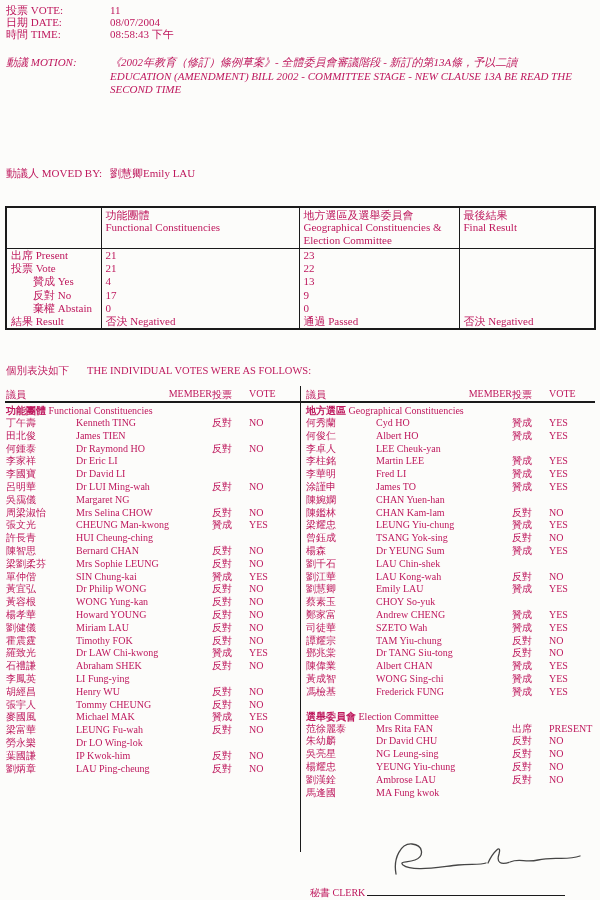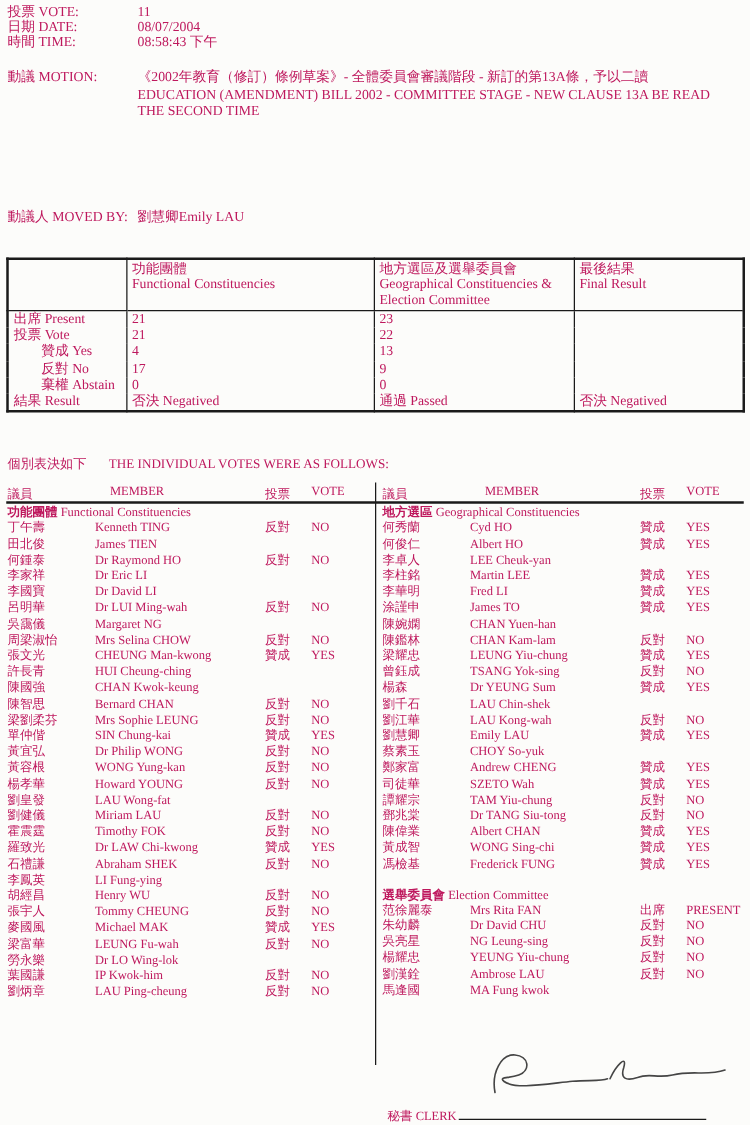--- a/index.html
+++ b/index.html
@@ -3,41 +3,41 @@
 <meta charset="utf-8">
 <style>
   html,body{margin:0;padding:0;background:#e8e8e8;}
   .page{
     position:relative;width:600px;height:900px;margin:0 auto;
     background:#fcfcfa;color:#be185d;overflow:hidden;
     font-family:"Liberation Serif","DejaVu Serif",serif;
   }
   .kv{position:absolute;left:6px;font-size:11px;line-height:12px;white-space:nowrap;}
   .kl{display:inline-block;width:104px;}
-  .motion{position:absolute;left:6px;top:56px;font-size:11px;line-height:13.5px;}
+  .motion{position:absolute;left:6px;top:56px;font-size:11px;line-height:13.5px;font-style:italic;}
   .motion .kl{vertical-align:top;}
   .mval{display:inline-block;width:478px;vertical-align:top;}
   .moved{position:absolute;left:6px;top:166px;font-size:11px;white-space:nowrap;}
 
   table.summary{
     position:absolute;left:5px;top:206px;width:589px;
     border:2px solid #1a1a1a;border-collapse:collapse;font-size:11px;table-layout:fixed;
   }
   table.summary td{border-left:1px solid #1a1a1a;padding:1px 4px 2px;vertical-align:top;line-height:12.3px;}
   table.summary td:first-child{border-left:none;}
   table.summary thead td{border-bottom:1px solid #1a1a1a;}
   table.summary tbody td{padding:0 4px;line-height:13.2px;white-space:pre;}
 
   .follows{position:absolute;left:6px;top:364px;font-size:10.5px;white-space:nowrap;}
   .follows .en{margin-left:18px;}
 
   .ivh{position:absolute;top:388px;width:293px;display:grid;
        grid-template-columns:70px 136px 37px auto;font-size:10px;white-space:nowrap;}
   .ivh-l{left:6px;} .ivh-r{left:306px;}
-  .ivh .mh{padding-left:12px;}
+  .ivh .mh{padding-left:12px;text-align:right;}
 
   .hrule{position:absolute;left:5px;top:401px;width:590px;height:2px;background:#1a1a1a;}
   .vline{position:absolute;left:300px;top:386px;width:1px;height:466px;background:#1a1a1a;}
 
   .vcol{position:absolute;top:404px;width:293px;font-size:10px;}
   .vcol-l{left:6px;} .vcol-r{left:306px;}
   .sect-title{line-height:13px;white-space:nowrap;}
   .sect-title .zh{font-weight:bold;}
   .vr{display:grid;grid-template-columns:70px 136px 37px auto;line-height:12.8px;white-space:nowrap;}
   .ec-block{margin-top:11px;}
@@ -229,26 +229,20 @@
           <span>YES</span>
         </div>
 
         <div class="vr">
           <span>許長青</span>
           <span>HUI Cheung-ching</span>
           <span></span>
           <span></span>
         </div>
 
-        <div class="vr">
-          <span>陳國強</span>
-          <span>CHAN Kwok-keung</span>
-          <span></span>
-          <span></span>
-        </div>
 
         <div class="vr">
           <span>陳智思</span>
           <span>Bernard CHAN</span>
           <span>反對</span>
           <span>NO</span>
         </div>
 
         <div class="vr">
           <span>梁劉柔芬</span>
@@ -278,26 +272,20 @@
           <span>NO</span>
         </div>
 
         <div class="vr">
           <span>楊孝華</span>
           <span>Howard YOUNG</span>
           <span>反對</span>
           <span>NO</span>
         </div>
 
-        <div class="vr">
-          <span>劉皇發</span>
-          <span>LAU Wong-fat</span>
-          <span></span>
-          <span></span>
-        </div>
 
         <div class="vr">
           <span>劉健儀</span>
           <span>Miriam LAU</span>
           <span>反對</span>
           <span>NO</span>
         </div>
 
         <div class="vr">
           <span>霍震霆</span>

